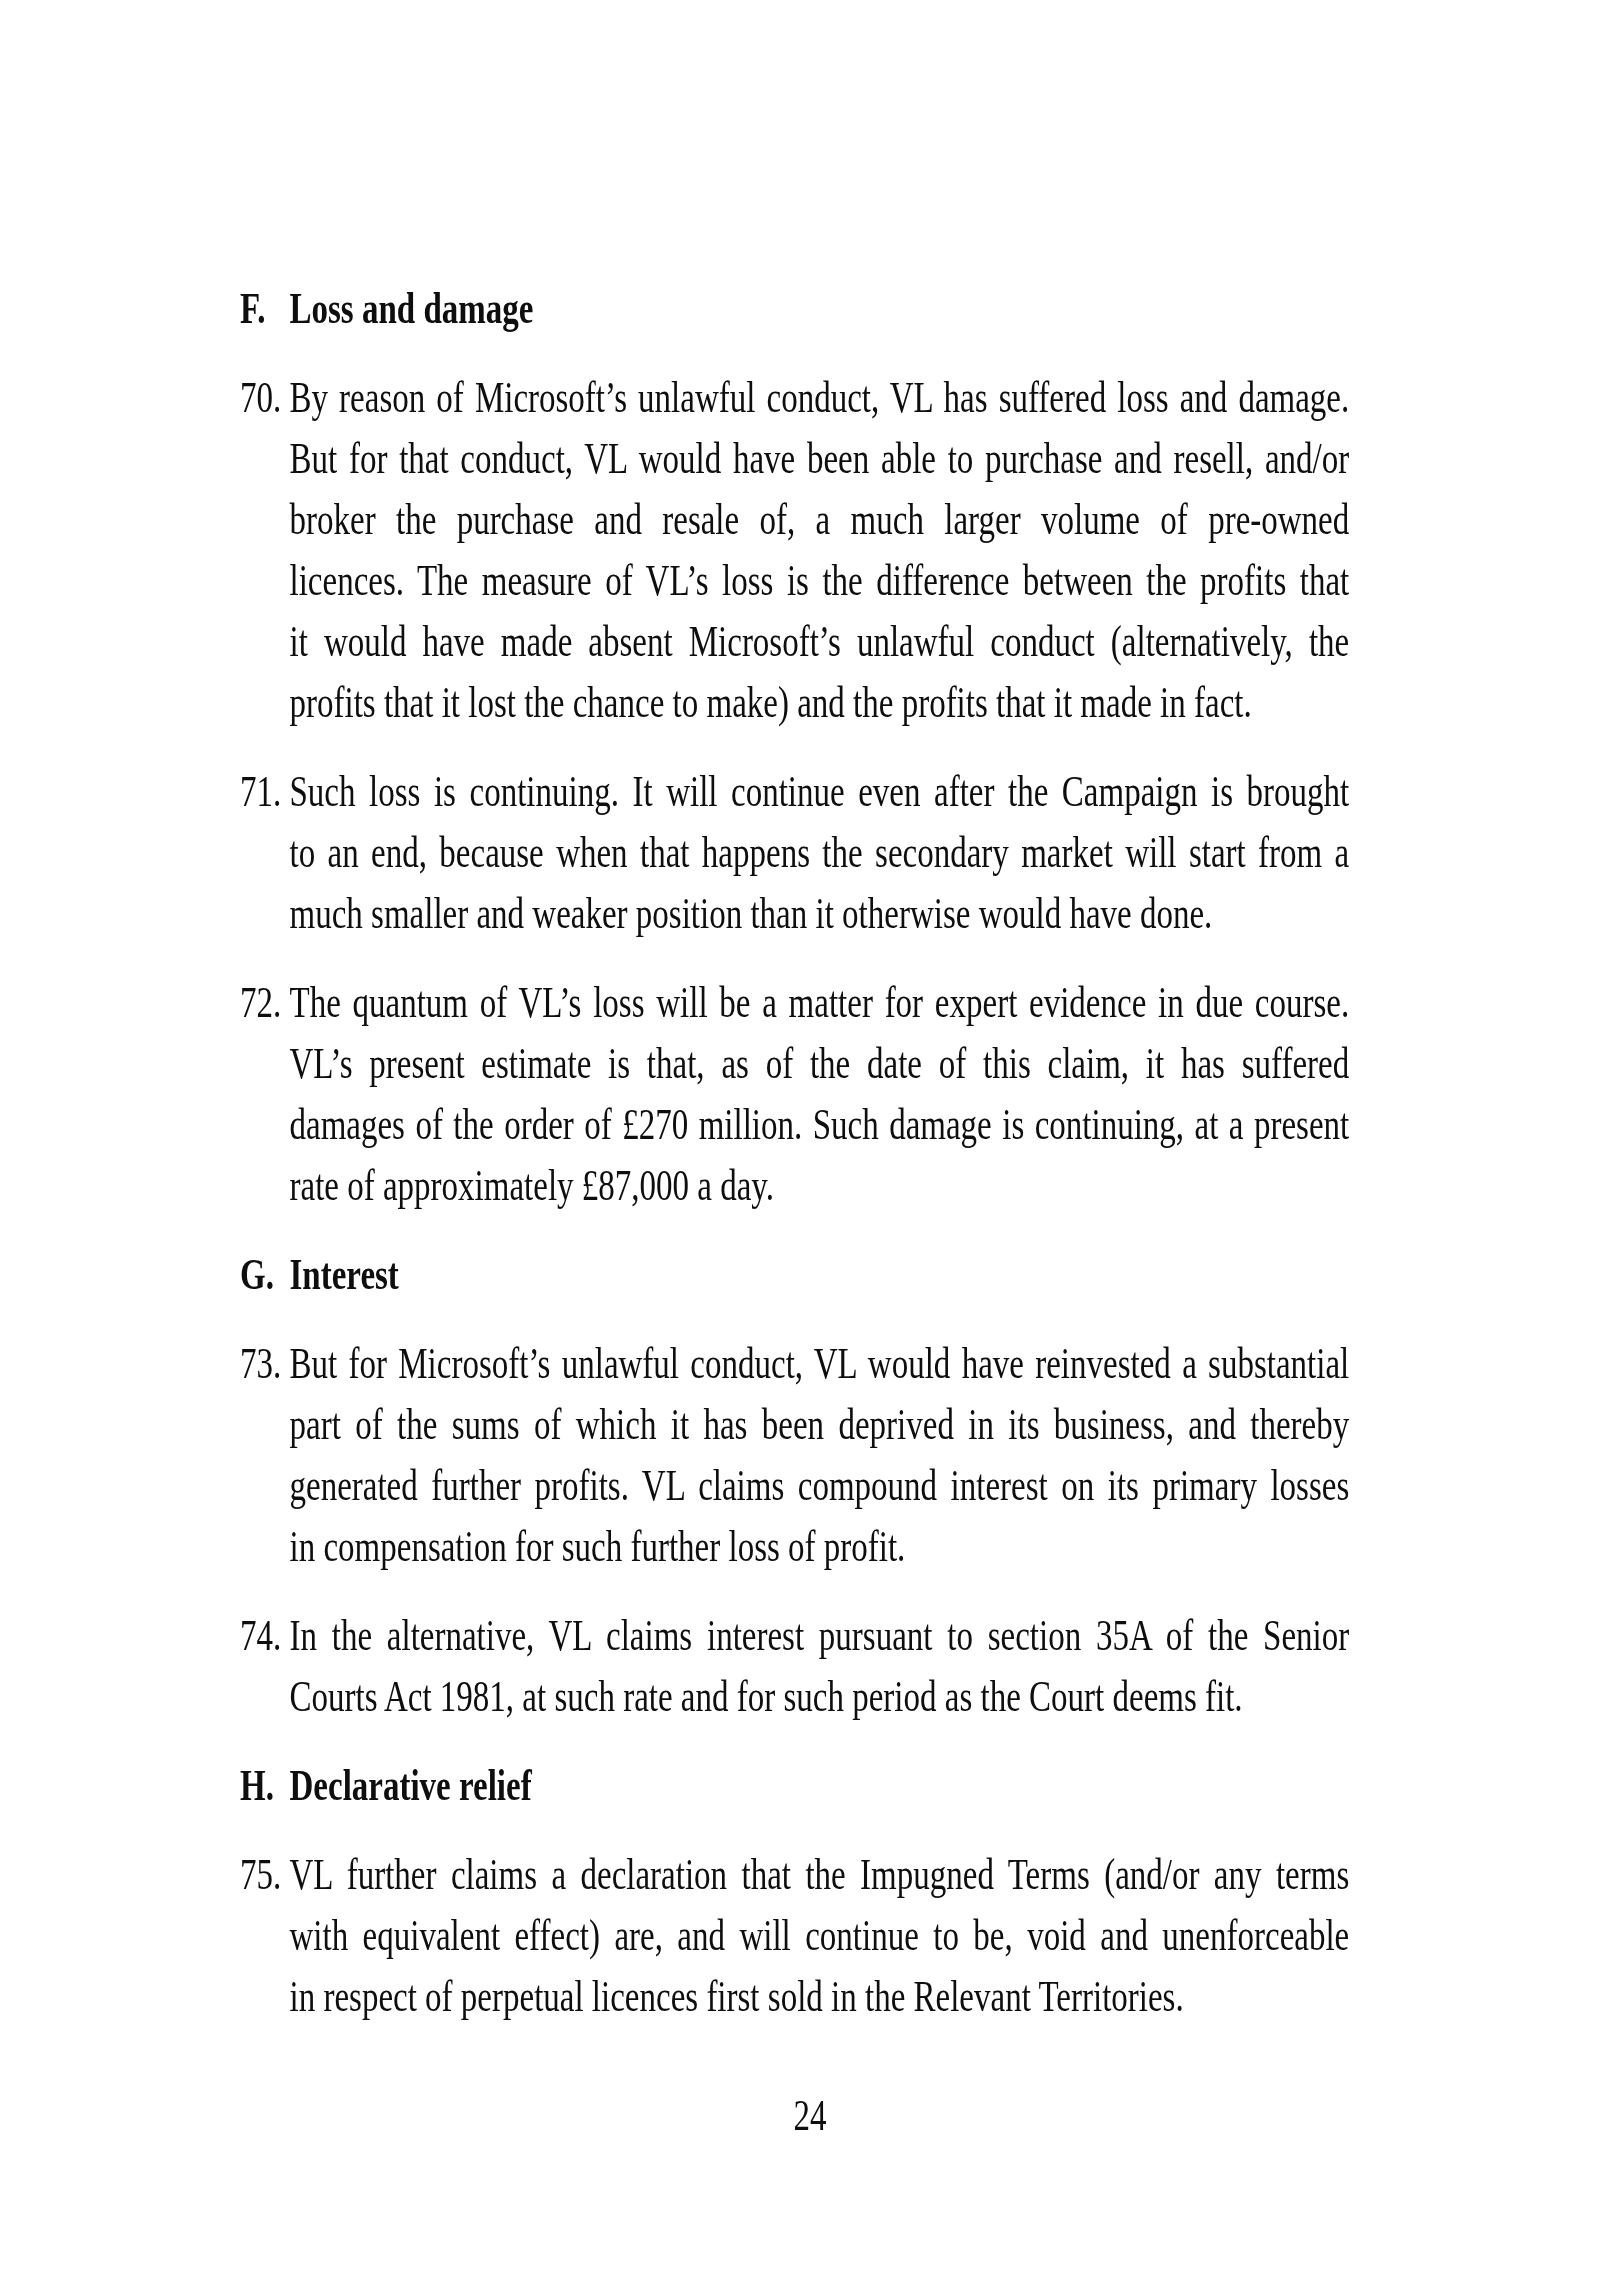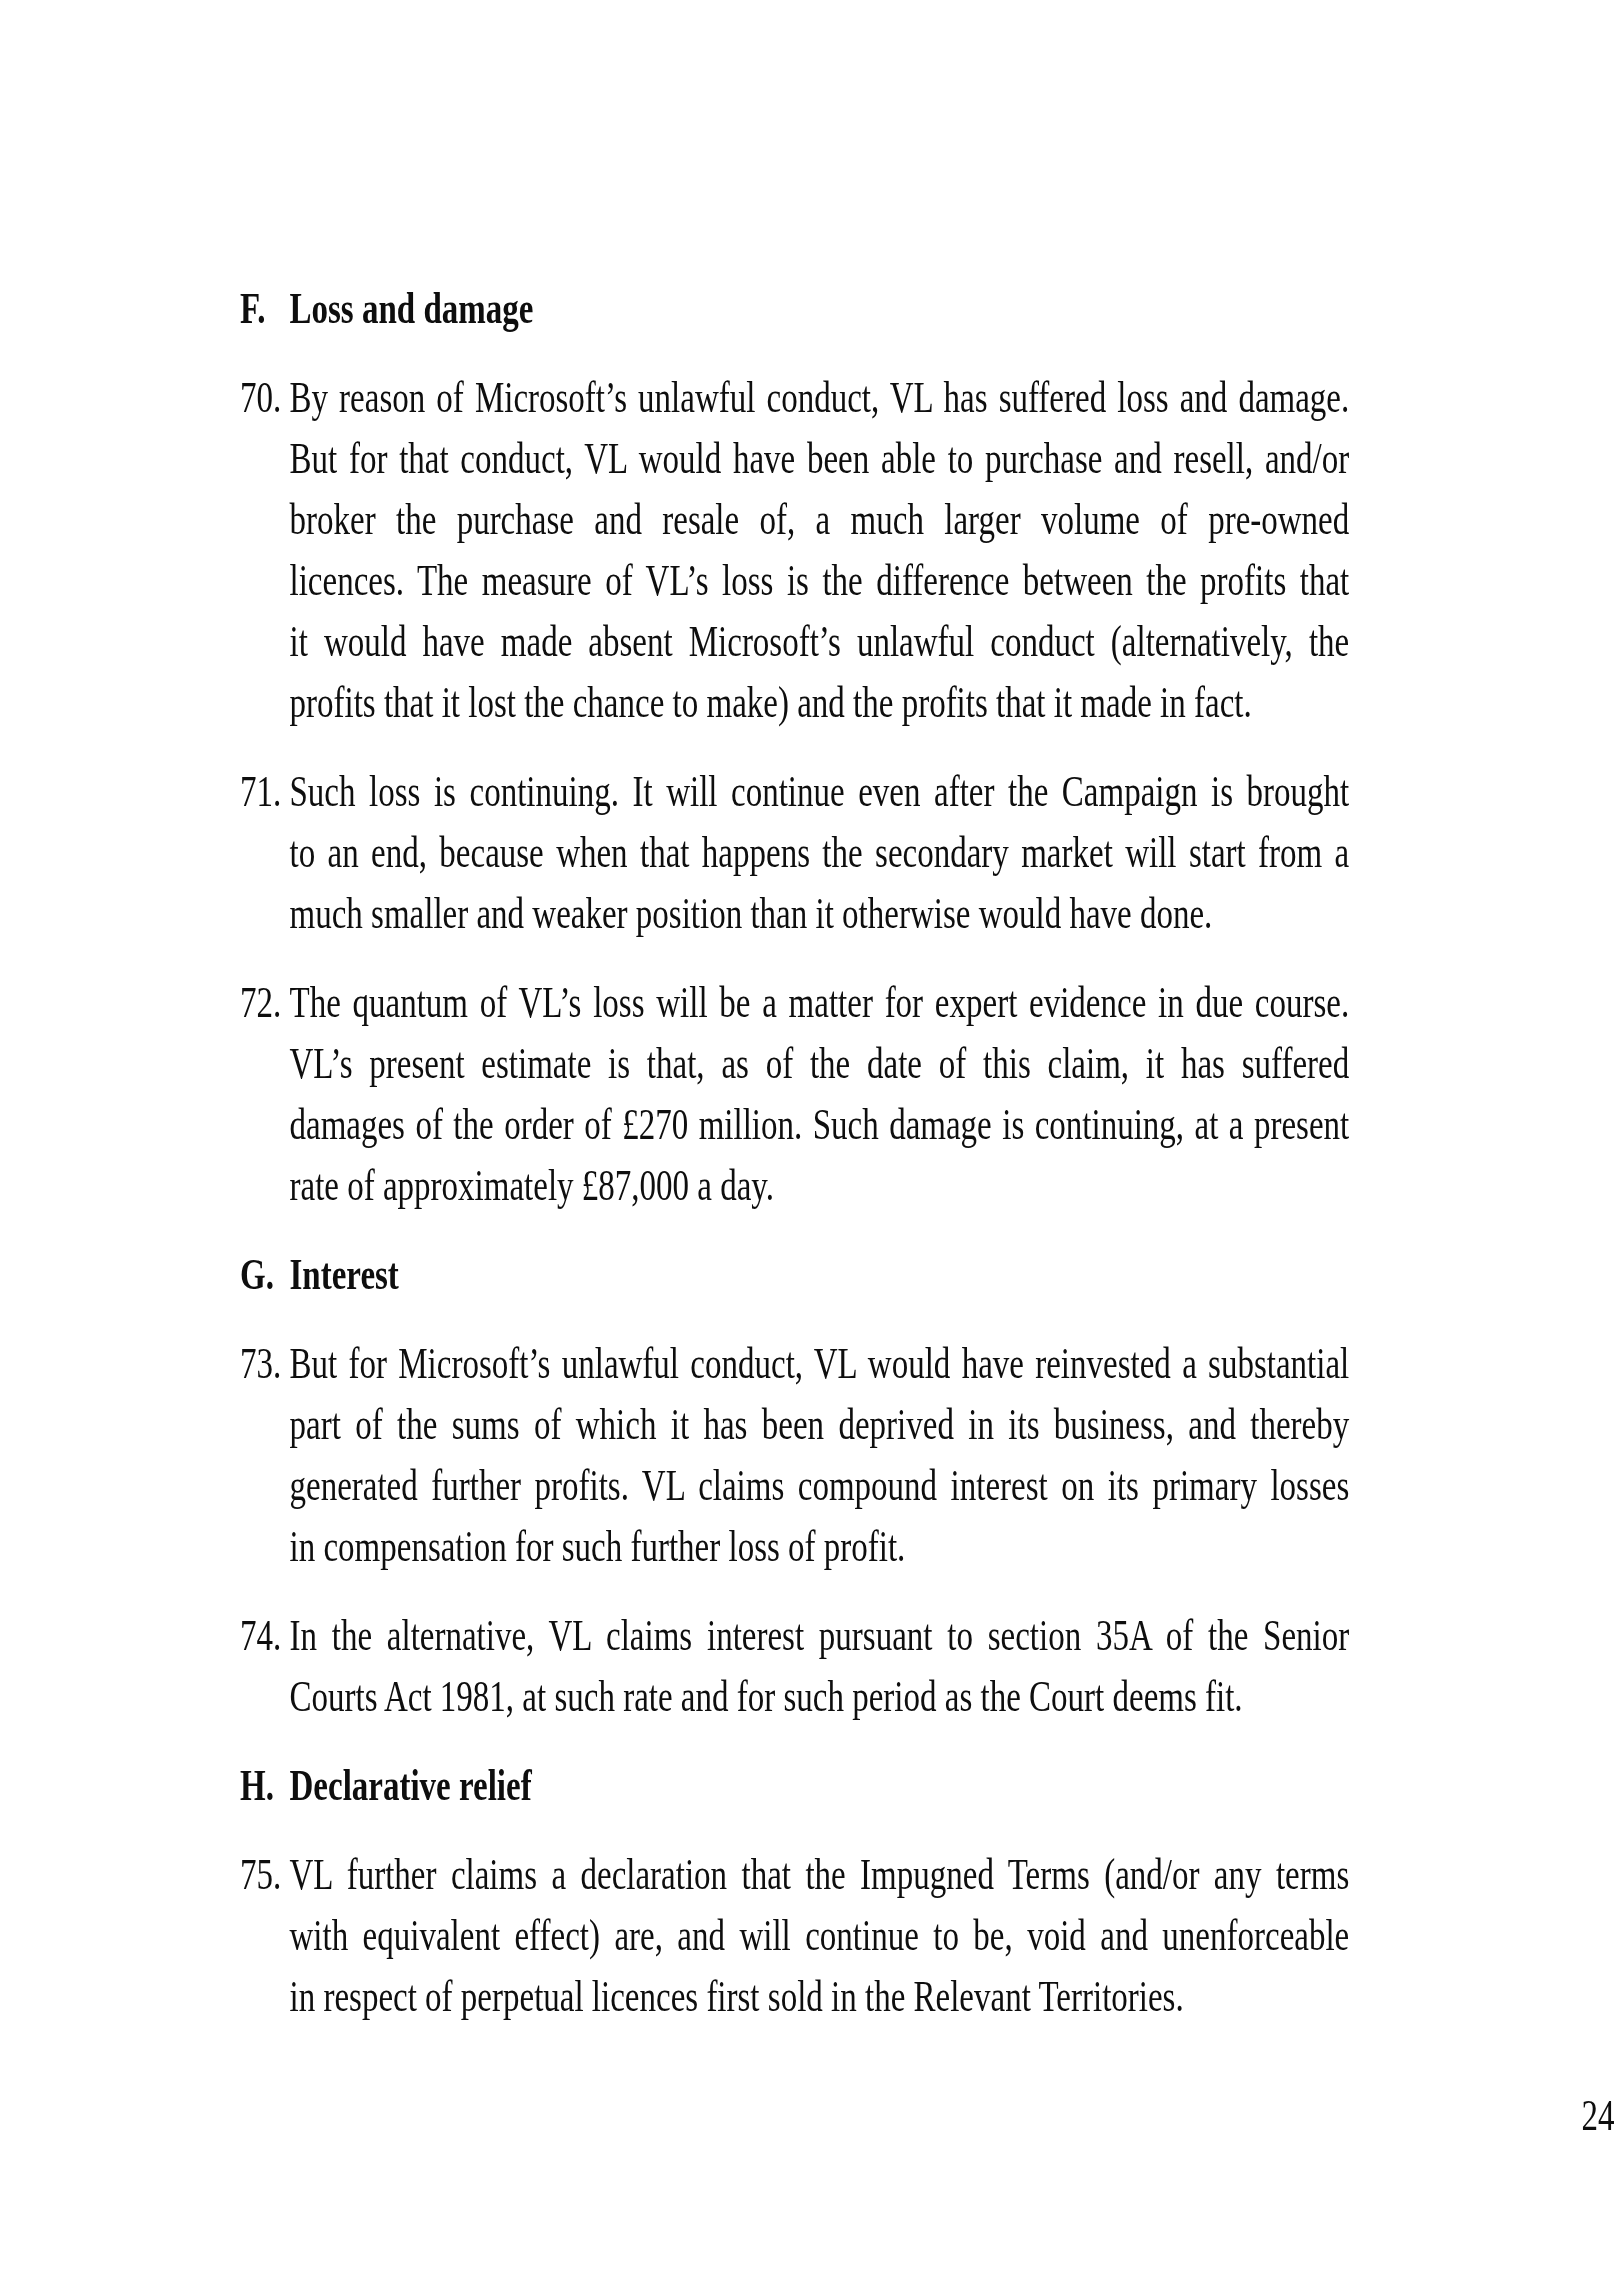--- a/index.html
+++ b/index.html
@@ -51,21 +51,21 @@
     text-align: justify;
     text-justify: inter-word;
   }
   .line.just { text-align-last: justify; }
   .line.last { text-align-last: left; }
   .pagenum-wrap {
     position: absolute;
     top: 2085px;
     left: 0;
     width: 1620px;
-    text-align: right;
+    text-align: center;
     font-size: 44px;
     line-height: 61px;
     font-variant-numeric: oldstyle-nums;
     font-feature-settings: "onum";
   }
   .pagenum {
     display: inline-block;
     transform: scaleX(0.75);
     transform-origin: center top;
   }

